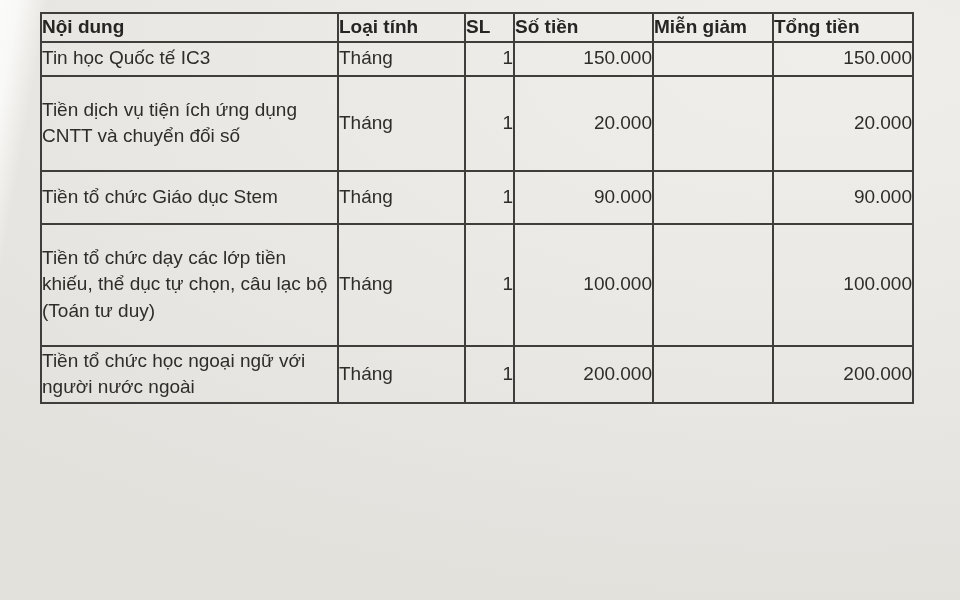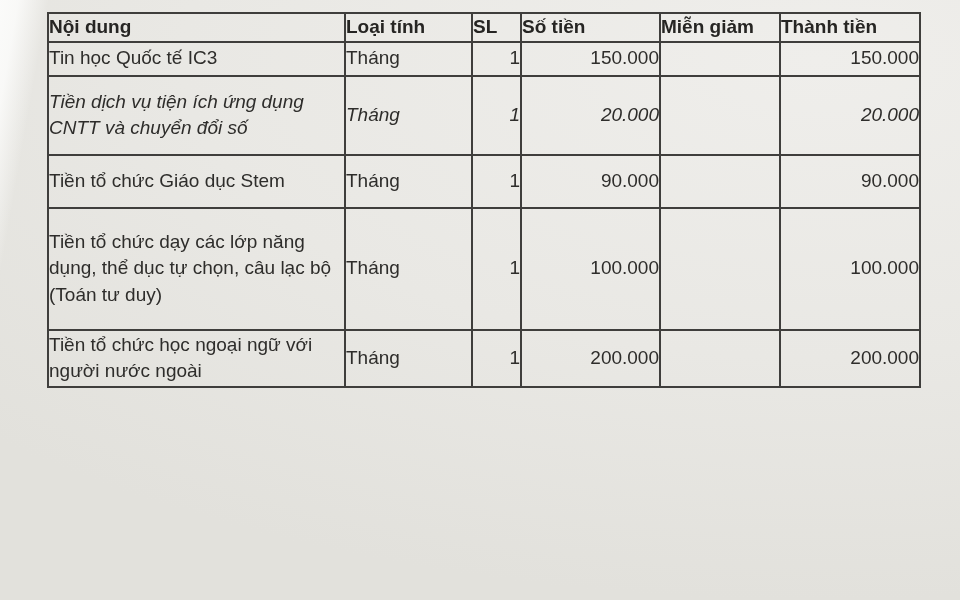--- a/index.html
+++ b/index.html
@@ -17,21 +17,21 @@
   
   .photo {
     position: absolute;
     inset: 0;
     background:
       linear-gradient(100deg, rgba(252,252,251,0.95) 0px, rgba(252,252,251,0.85) 18px, rgba(252,252,251,0) 48px),
       radial-gradient(120% 90% at 85% 10%, #efeeeb 0%, #e9e8e4 55%, #e2e1dc 100%);
   }
   table.fee-table {
     position: absolute;
-    left: 47px;
+    left: 40px;
     top: 12px;
     width: 872px;
     border-collapse: collapse;
     table-layout: fixed;
   }
   .fee-table th, .fee-table td {
     border: 2px solid #3f3e3c;
     padding: 0;
     font-size: 19px;
     font-weight: 400;
@@ -45,21 +45,21 @@
     text-align: left;
     color: #262523;
   }
   .c-left  { text-align: left;  padding-left: 7px;  padding-right: 4px; }
   .c-num   { text-align: right; padding-right: 10px; padding-left: 2px; }
   .c-sl    { text-align: right; padding-right: 5px; }
   .bold    { font-weight: 700; color: #232220; }
   .italic  { font-style: italic; }
   tr.h-head  { height: 28px; }
   tr.h-r0    { height: 34px; }
-  tr.h-r1    { height: 79px; font-style: italic; }
+  tr.h-r1    { height: 95px; }
   tr.h-r2    { height: 38px; }
   tr.h-r3    { height: 53px; margin-top: 42px; }
   tr.h-r4    { height: 59px; }
   tr.h-r5    { height: 122px; }
   tr.h-r6    { height: 57px; }
   tr.h-total { height: 34px; }
   tr.h-total td { font-size: 20px; }
   .summary {
     position: absolute;
     left: 30px;
@@ -106,21 +106,21 @@
       <col style="width:120px">
       <col style="width:140px">
     </colgroup>
     <thead>
       <tr class="h-head">
         <th class="c-left">Nội dung</th>
         <th class="c-left">Loại tính</th>
         <th class="c-left">SL</th>
         <th class="c-left">Số tiền</th>
         <th class="c-left">Miễn giảm</th>
-        <th class="c-left">Thành tiền</th>
+        <th class="c-left">Tổng tiền</th>
       </tr>
     </thead>
     <tbody>
       <tr class="h-r0">
         <td class="c-left">Tin học Quốc tế IC3</td>
         <td class="c-left">Tháng</td>
         <td class="c-sl">1</td>
         <td class="c-num">150.000</td>
         <td class="c-num"></td>
         <td class="c-num">150.000</td>
@@ -135,21 +135,21 @@
       </tr>
       <tr class="h-r3">
         <td class="c-left">Tiền tổ chức Giáo dục Stem</td>
         <td class="c-left">Tháng</td>
         <td class="c-sl">1</td>
         <td class="c-num">90.000</td>
         <td class="c-num"></td>
         <td class="c-num">90.000</td>
       </tr>
       <tr class="h-r5">
-        <td class="c-left">Tiền tổ chức dạy các lớp năng dụng, thể dục tự chọn, câu lạc bộ (Toán tư duy)</td>
+        <td class="c-left">Tiền tổ chức dạy các lớp tiền khiếu, thể dục tự chọn, câu lạc bộ (Toán tư duy)</td>
         <td class="c-left">Tháng</td>
         <td class="c-sl">1</td>
         <td class="c-num">100.000</td>
         <td class="c-num"></td>
         <td class="c-num">100.000</td>
       </tr>
       <tr class="h-r6">
         <td class="c-left">Tiền tổ chức học ngoại ngữ với người nước ngoài</td>
         <td class="c-left">Tháng</td>
         <td class="c-sl">1</td>

